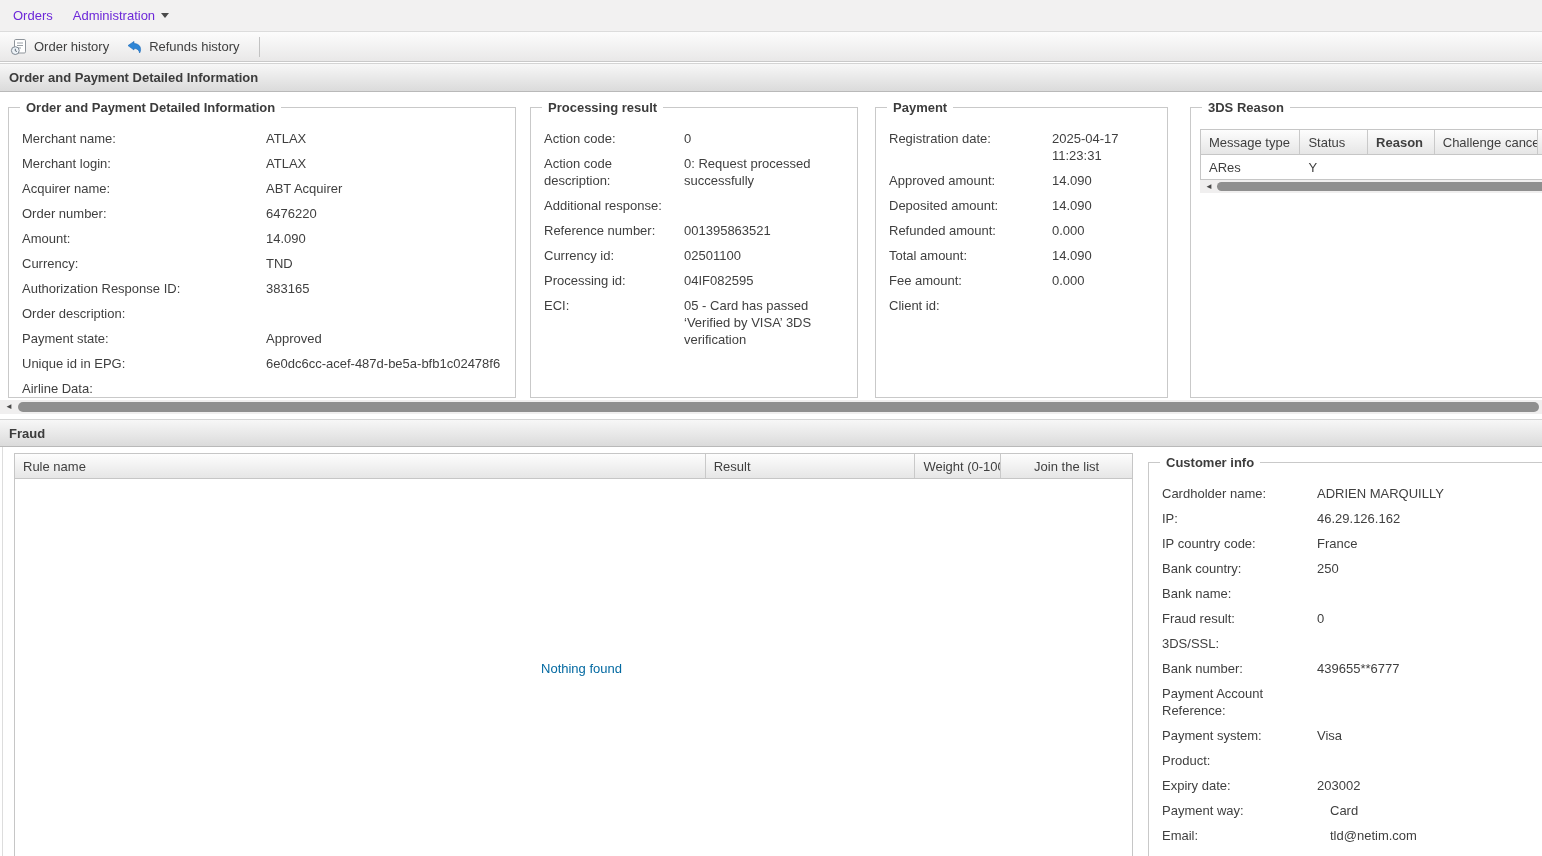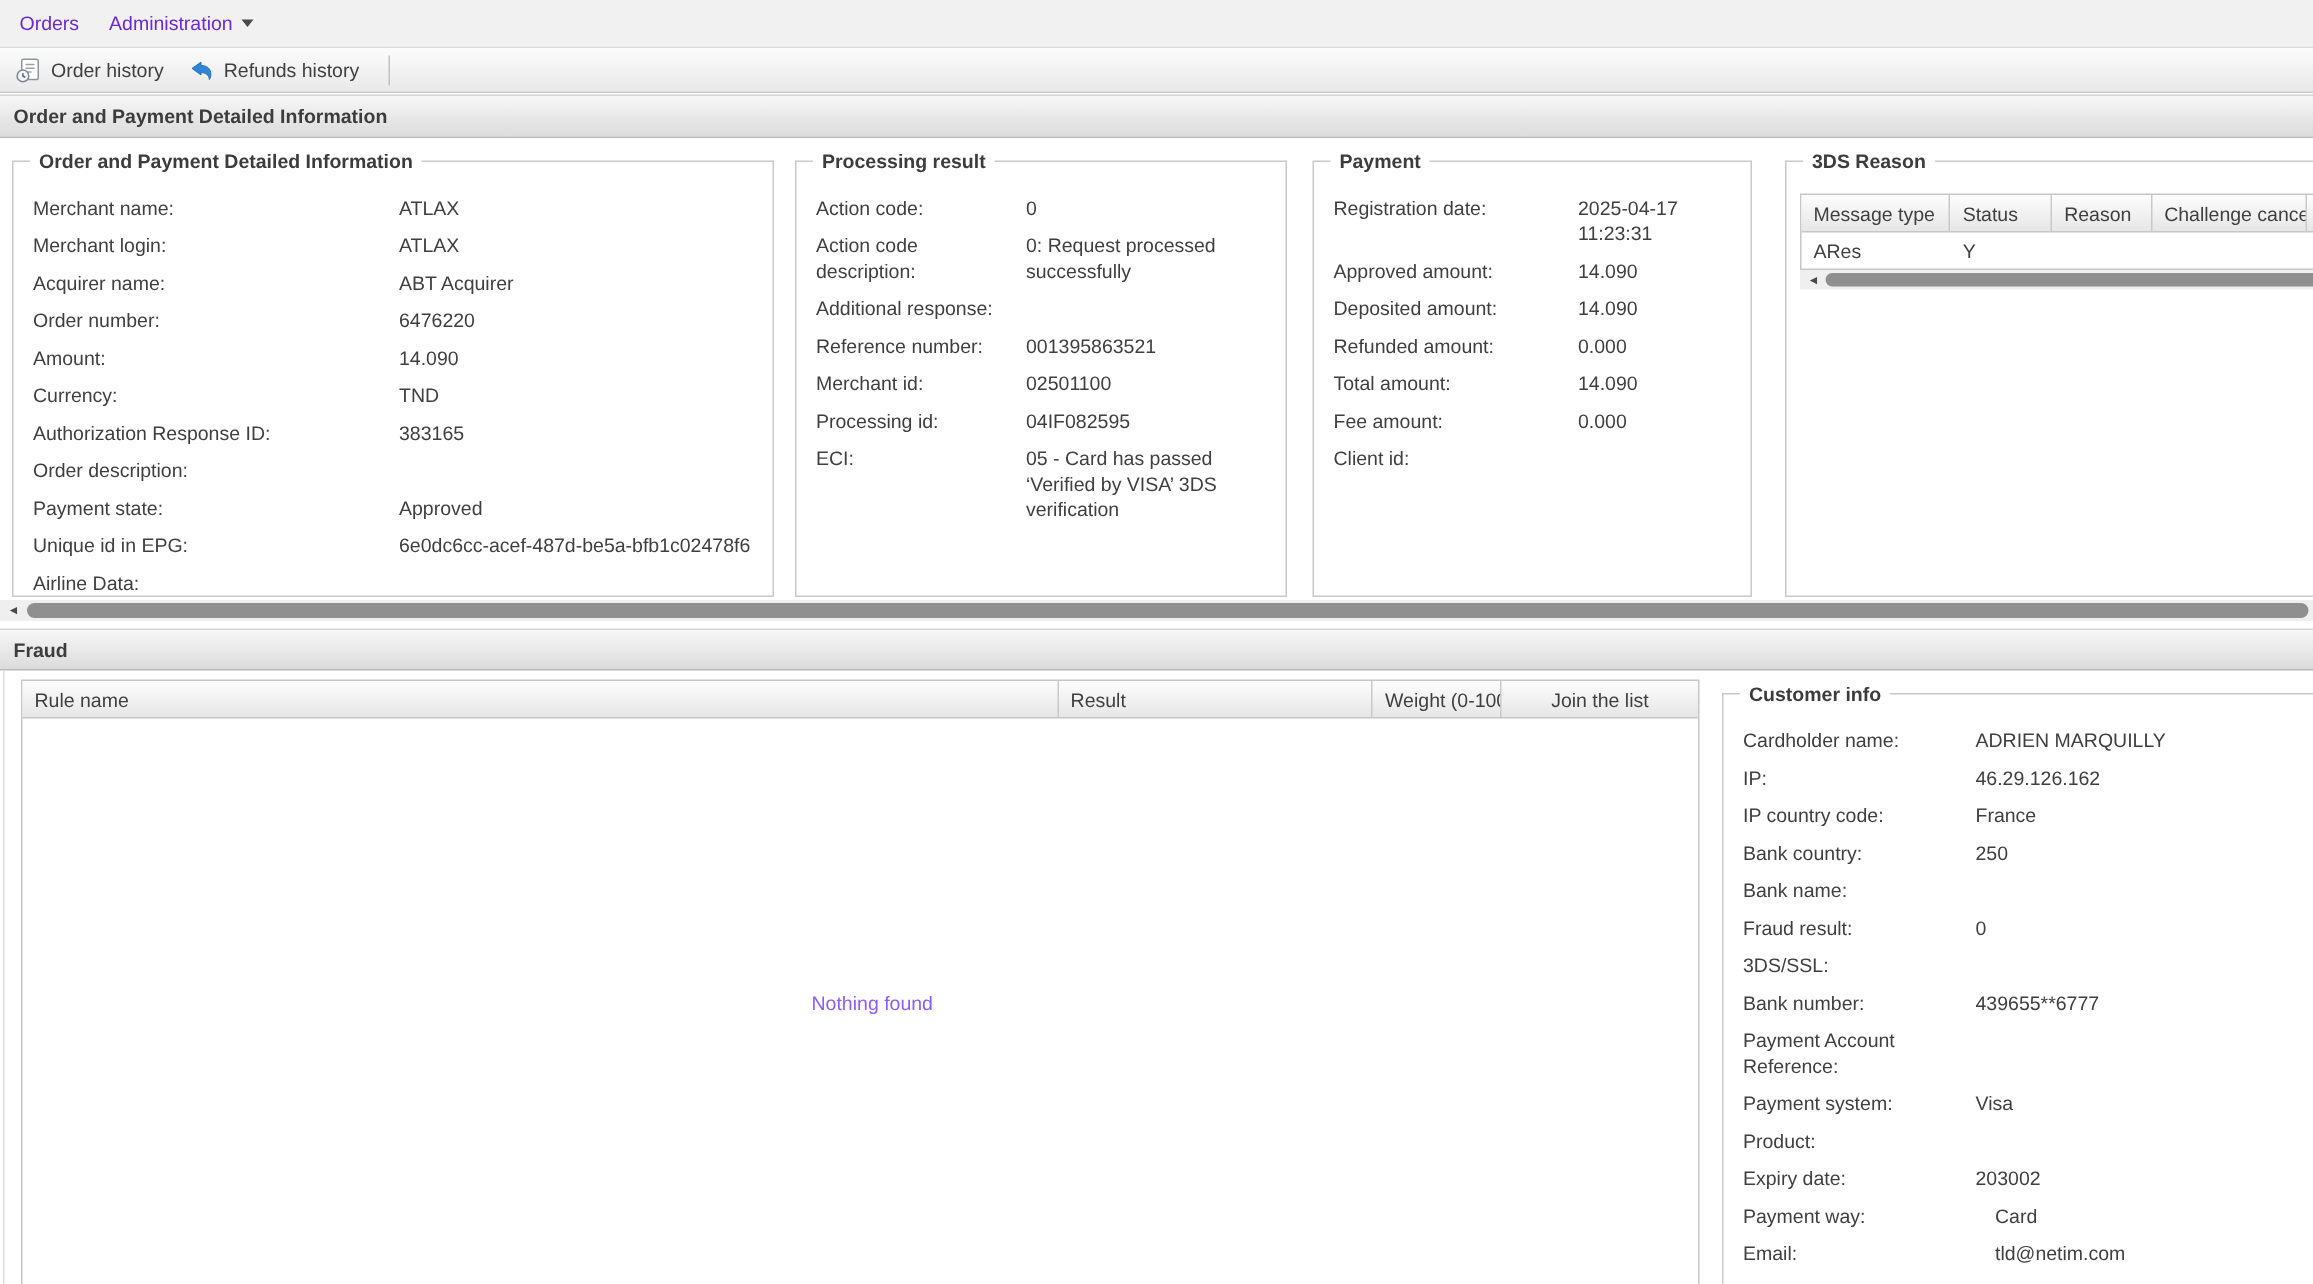--- a/index.html
+++ b/index.html
@@ -49,21 +49,21 @@
   .ghead .gcell:last-child{border-right:none;}
   .grow{display:flex;}
   .gcell.center{text-align:center;padding-left:0;padding-right:0;}
 
   
   .hscroll{position:absolute;background:#f0efef;box-sizing:border-box;}
   .hs-arrow{position:absolute;left:2px;top:0;bottom:0;width:14px;display:flex;align-items:center;
             justify-content:center;font-size:8px;color:#4a4a4a;line-height:1;}
   .hs-thumb{position:absolute;top:2px;bottom:2px;background:#8f8f8f;border-radius:6px;}
 
-  .nothing-found{position:absolute;left:16px;right:0;text-align:center;color:#8b5cf6;}
+  .nothing-found{position:absolute;left:16px;right:0;text-align:center;color:#0369a1;}
   .vline{position:absolute;width:1px;background:#ddd;}
 </style>
 </head>
 <body>
 
 <div class="screen">
 
   <div class="menubar">
     <span class="menu-item">
       <span>Orders</span>
@@ -162,21 +162,21 @@
         </div>
       <div class="row">
           <span class="lbl">Additional response:</span>
           <span class="val"></span>
         </div>
       <div class="row">
           <span class="lbl">Reference number:</span>
           <span class="val">001395863521</span>
         </div>
       <div class="row">
-          <span class="lbl">Merchant id:</span>
+          <span class="lbl">Currency id:</span>
           <span class="val">02501100</span>
         </div>
       <div class="row">
           <span class="lbl">Processing id:</span>
           <span class="val">04IF082595</span>
         </div>
       <div class="row">
           <span class="lbl">ECI:</span>
           <span class="val">05 - Card has passed ‘Verified by VISA’ 3DS verification</span>
         </div>
@@ -216,21 +216,21 @@
         </div>
     </div>
   </div>
 
   <div class="fieldset" style="left:1190px;top:107px;width:400px;height:291px;">
     <span class="legend">3DS Reason</span>
     <div class="gridtable" style="left:9px;top:21px;width:380px;">
       <div class="ghead">
         <span class="gcell" style="width:100px;">Message type</span>
         <span class="gcell" style="width:68px;">Status</span>
-        <span class="gcell" style="width:67px;">Reason</span>
+        <span class="gcell" style="width:67px;font-weight:bold;">Reason</span>
         <span class="gcell" style="width:104px;">Challenge cancel</span>
         <span class="gcell" style="width:41px;">D</span>
       </div>
       <div class="grow">
         <span class="gcell" style="width:100px;">ARes</span>
         <span class="gcell" style="width:68px;">Y</span>
         <span class="gcell" style="width:67px;"></span>
         <span class="gcell" style="width:104px;"></span>
         <span class="gcell" style="width:41px;">17</span>
       </div>

